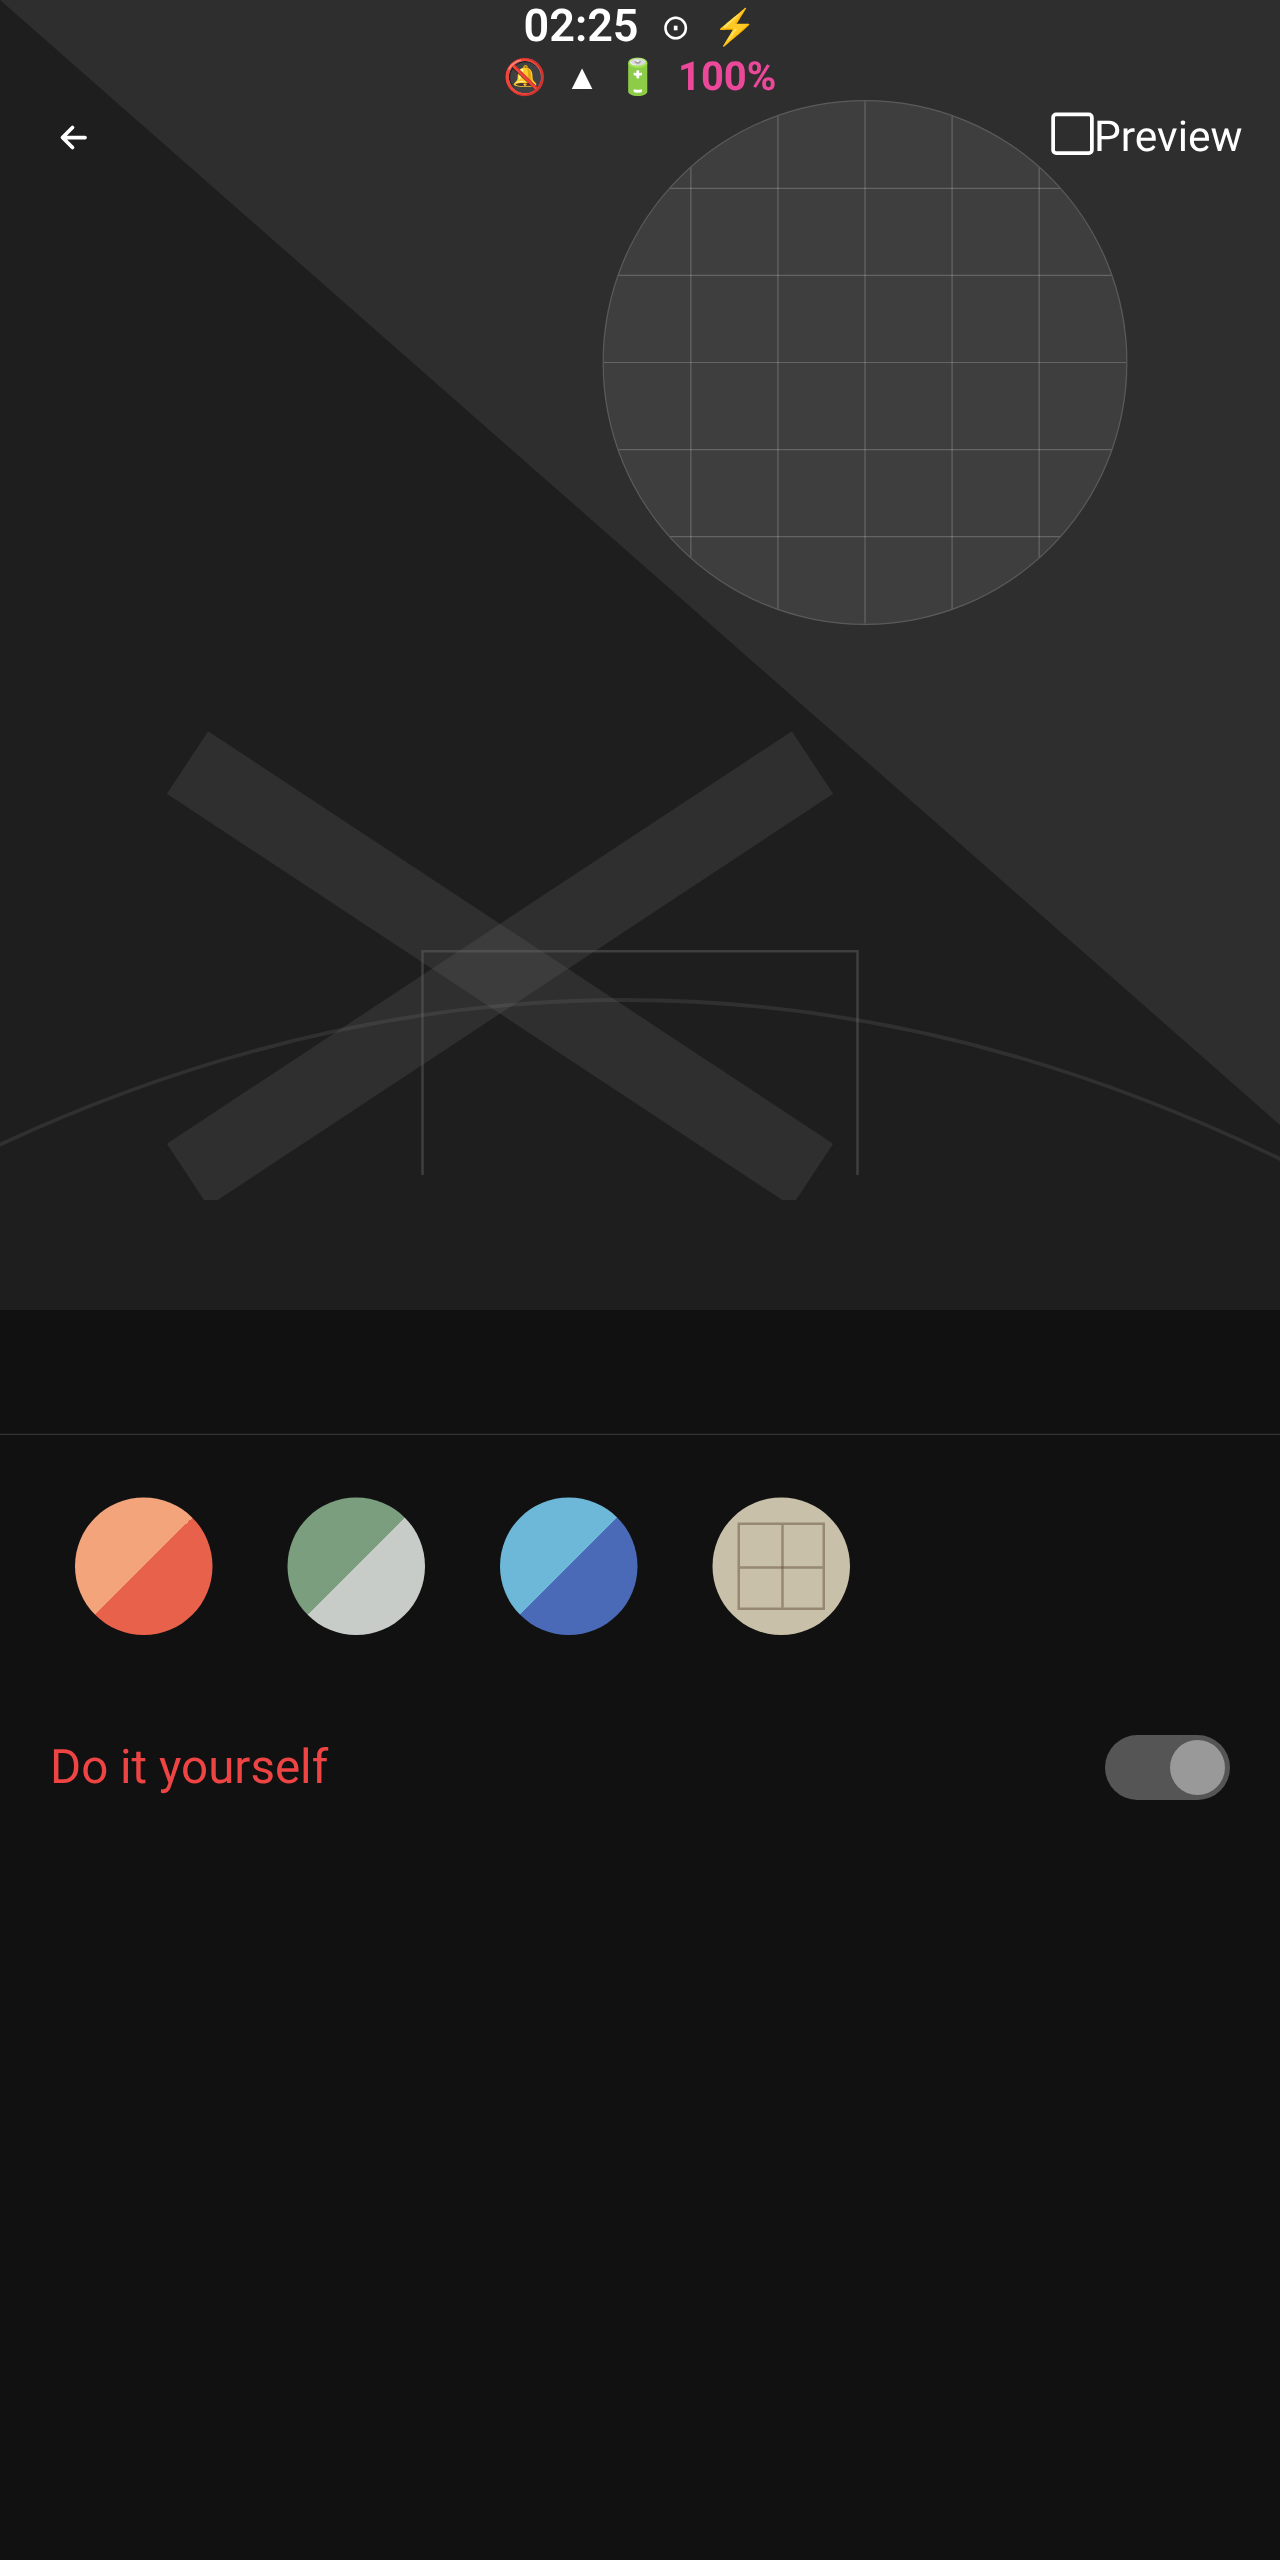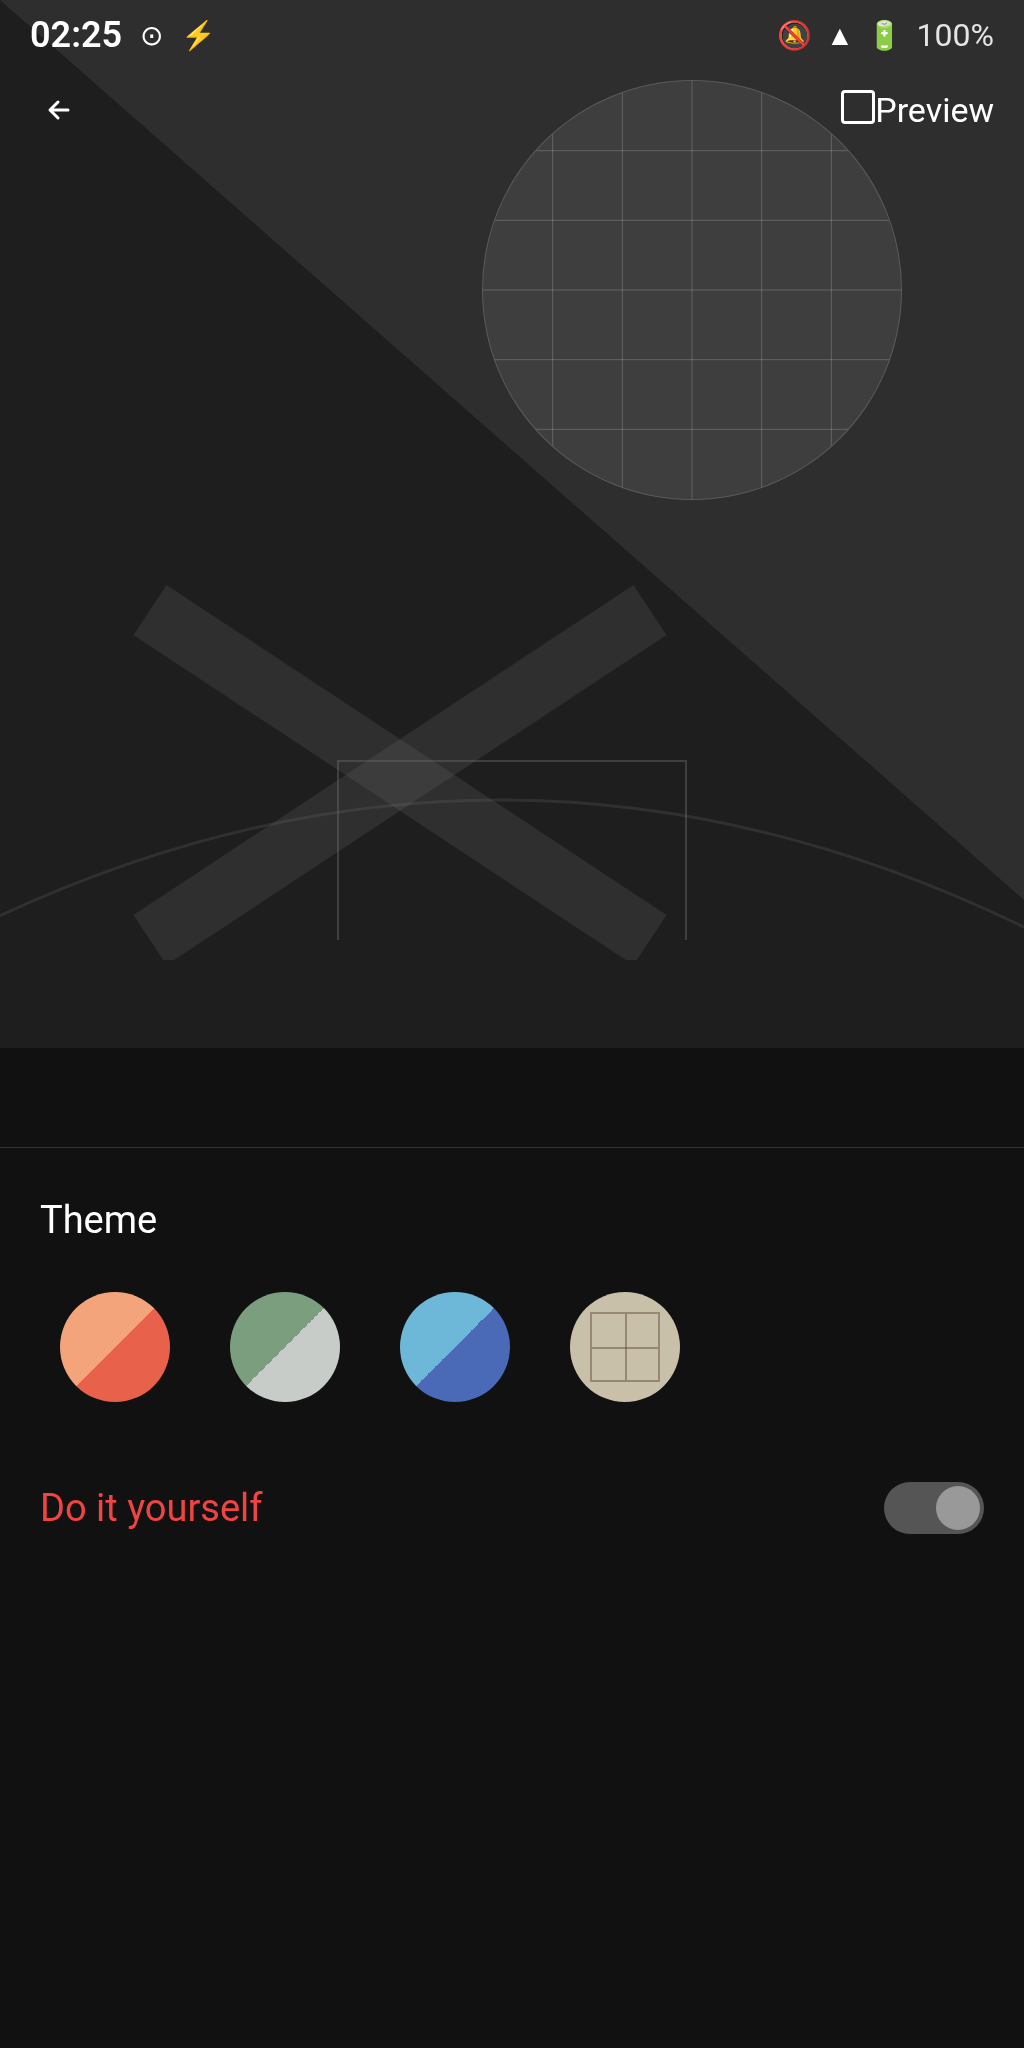--- a/index.html
+++ b/index.html
@@ -19,20 +19,21 @@
       position: absolute;
       top: 0;
       left: 0;
       right: 0;
       height: 70px;
       display: flex;
       align-items: center;
       justify-content: space-between;
       padding: 0 30px;
       z-index: 100;
+      flex-direction: column;
     }
 
     .status-left {
       display: flex;
       align-items: center;
       gap: 18px;
     }
 
     .status-time {
       font-size: 36px;
@@ -46,22 +47,22 @@
     }
 
     .status-right {
       display: flex;
       align-items: center;
       gap: 14px;
     }
 
     .status-right-text {
       font-size: 32px;
-      font-weight: 400;
-      color: #e5e5e5;
+      font-weight: 700;
+      color: #ec4899;
     }
 
     
     .wallpaper-preview {
       position: absolute;
       top: 0;
       left: 0;
       right: 0;
       height: 1080px;
       background: #1e1e1e;
@@ -413,21 +414,20 @@
     <span class="status-right-text">100%</span>
   </div>
 </div>
 
 <div class="bottom-panel">
 
   <div class="tabs">
   </div>
 
   <div class="theme-section">
-    <div class="theme-title">Theme</div>
     <div class="theme-options">
 
       <div class="theme-circle theme-circle-1"></div>
 
       <div class="theme-circle theme-circle-2"></div>
 
       <div class="theme-circle theme-circle-3"></div>
 
       <div class="theme-circle theme-circle-4">
         <div class="theme-circle-4-inner"></div>

